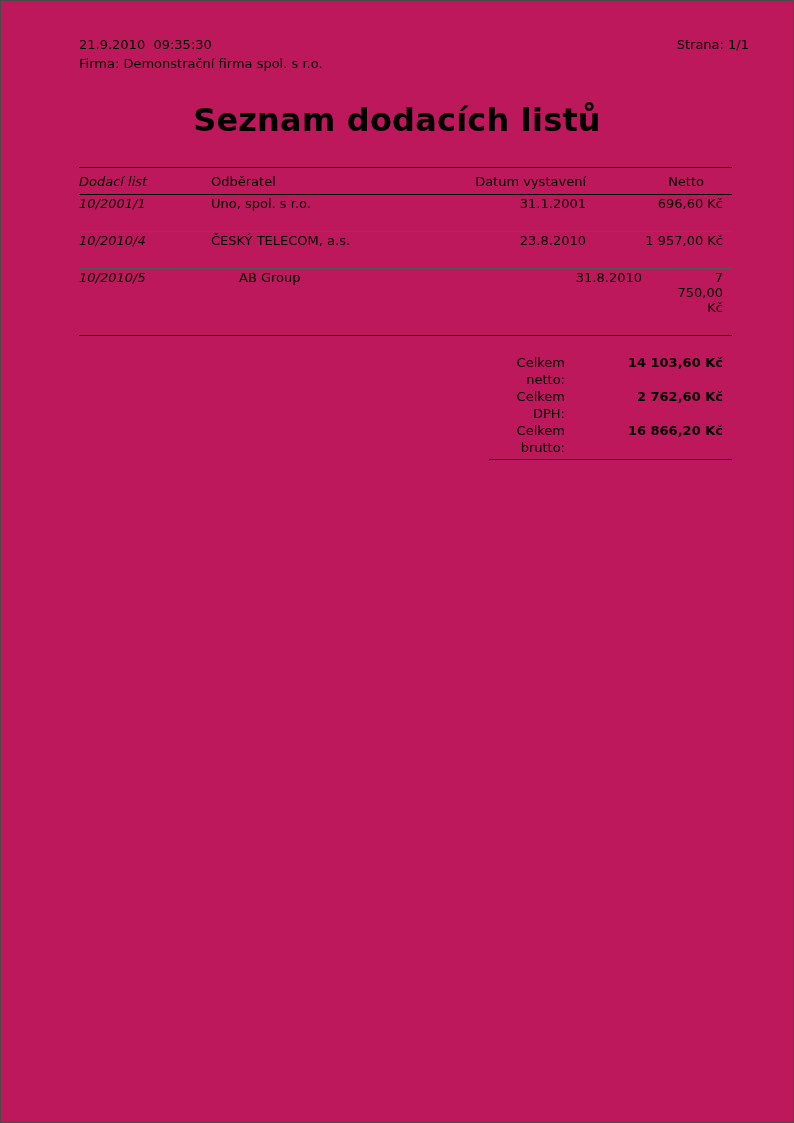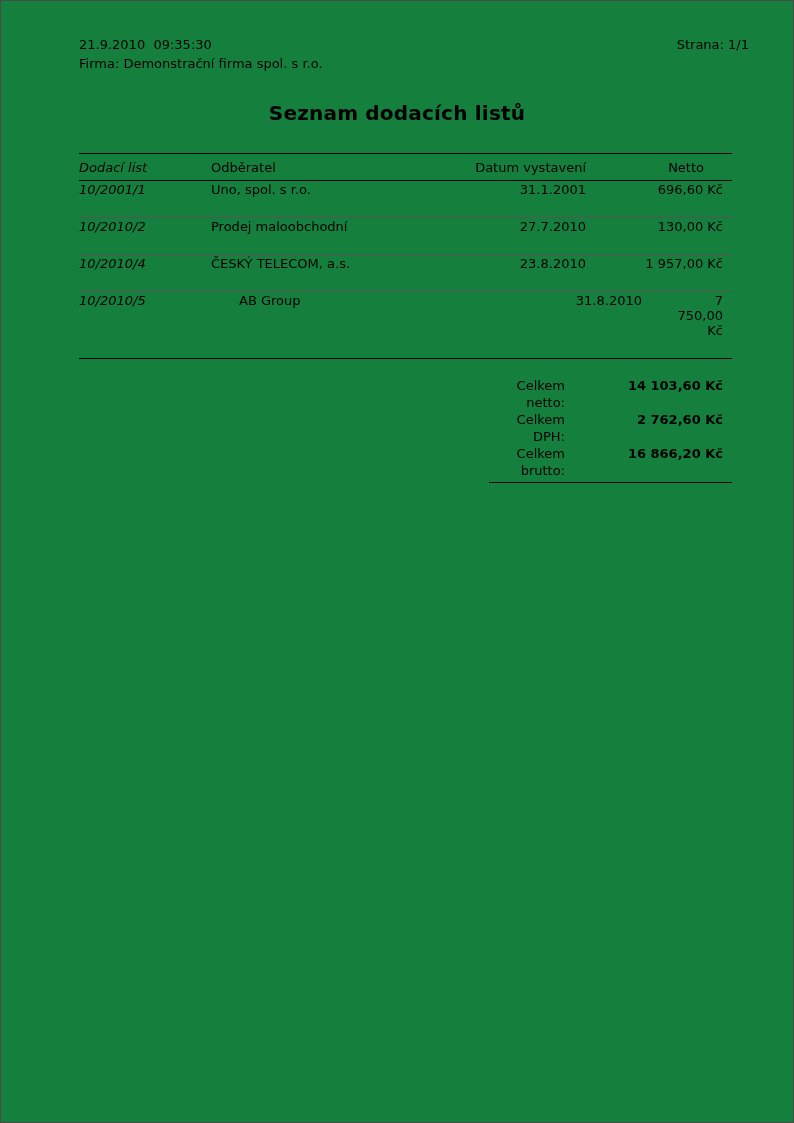--- a/index.html
+++ b/index.html
@@ -1,36 +1,36 @@
 <!DOCTYPE html>
 <html><head>
 <meta charset="utf-8">
 <style>
   html, body { margin: 0; padding: 0; background: #ffffff; }
   .page {
     position: relative;
     width: 792px;
     height: 1121px;
     border: 1px solid #4a4a4a;
-    background: #15803d;
+    background: #be185d;
     font-family: "DejaVu Sans", "Liberation Sans", sans-serif;
     font-size: 13px;
     color: #000000;
     box-sizing: content-box;
     overflow: hidden;
   }
   .header-block { margin: 36px 44px 0 78px; }
   .header-line1 { display: flex; justify-content: space-between; align-items: baseline; }
   .datetime { white-space: pre; }
   .page-number { white-space: pre; }
   .company-line { margin-top: 4px; }
 
   .report-title {
     text-align: center;
-    font-size: 20px;
+    font-size: 32px;
     font-weight: bold;
     margin-top: 30px;
     letter-spacing: 0.2px;
   }
 
   .dl-table { width: 653px; margin: 28px 0 0 78px; }
   .t-row { display: flex; align-items: baseline; }
   .t-head {
     border-top: 1px solid #000;
     border-bottom: 1px solid #000;
@@ -84,26 +84,20 @@
     </div>
 
     <div class="t-row t-body-row">
       <span class="c1">10/2001/1</span>
       <span class="c2">Uno, spol. s r.o.</span>
       <span class="c3">31.1.2001</span>
       <span class="c4">696,60 Kč</span>
     </div>
 
 
-    <div class="t-row t-body-row">
-      <span class="c1">10/2010/2</span>
-      <span class="c2">Prodej maloobchodní</span>
-      <span class="c3">27.7.2010</span>
-      <span class="c4">130,00 Kč</span>
-    </div>
 
     <div class="t-row t-body-row">
       <span class="c1">10/2010/4</span>
       <span class="c2">ČESKÝ TELECOM, a.s.</span>
       <span class="c3">23.8.2010</span>
       <span class="c4">1 957,00 Kč</span>
     </div>
 
     <div class="t-row t-body-row">
       <span class="c1">10/2010/5</span>

